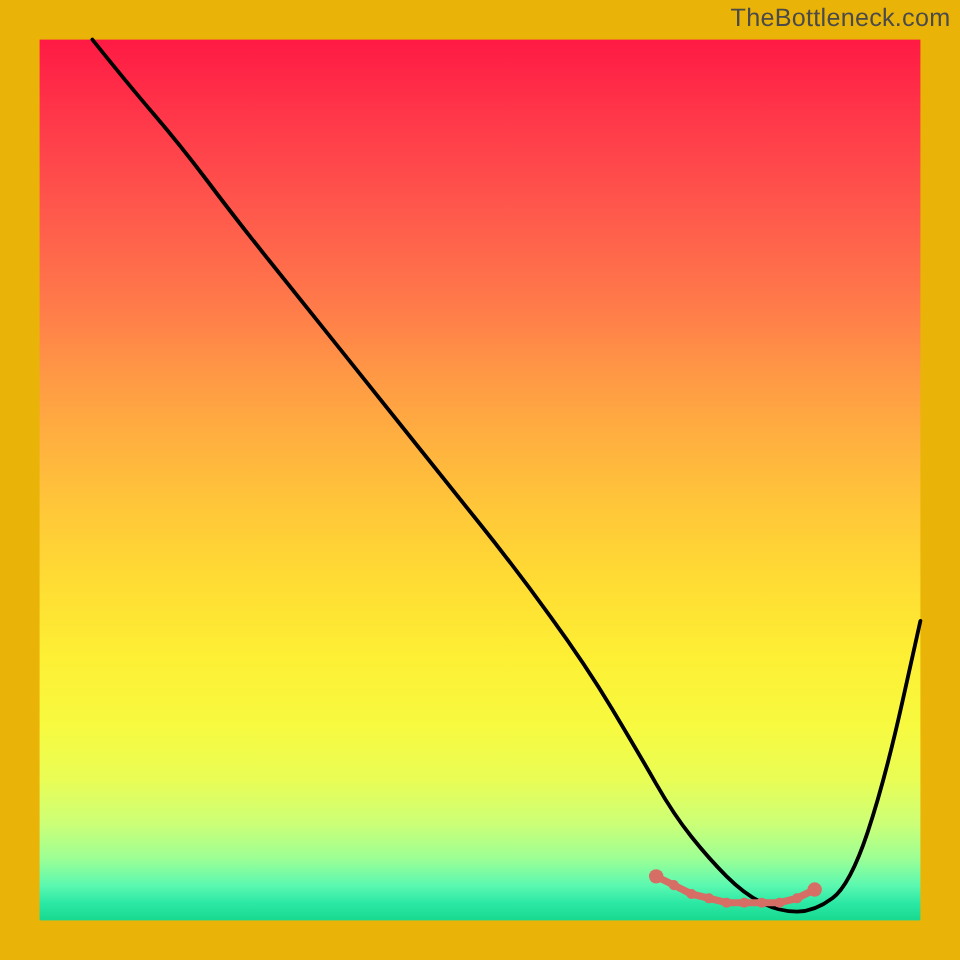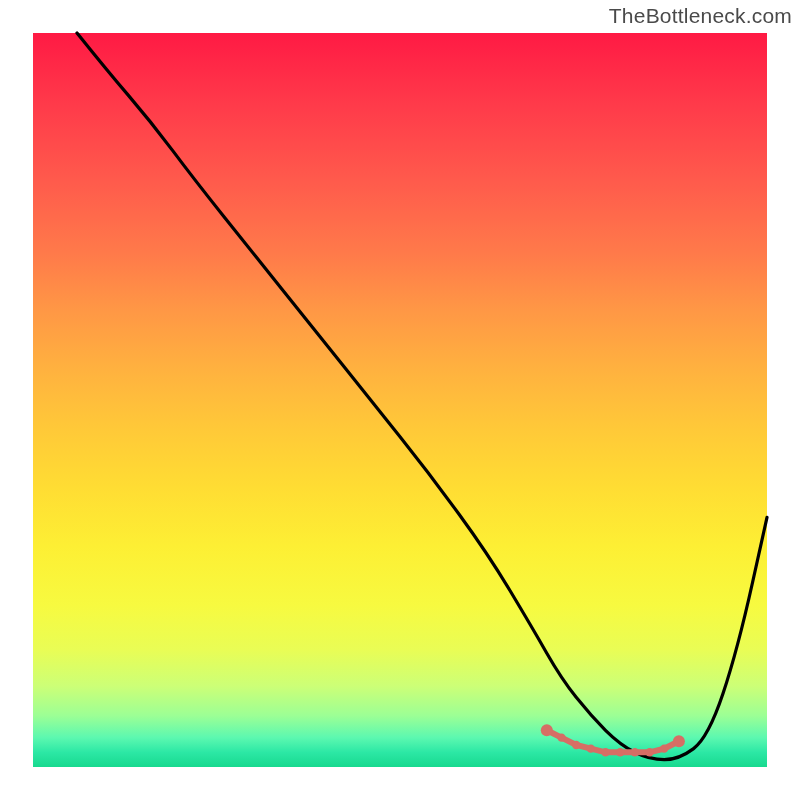--- a/index.html
+++ b/index.html
@@ -10,21 +10,21 @@
     background: #000;
     overflow: hidden;
     font-family: Arial, Helvetica, sans-serif;
   }
   .frame {
     position: absolute;
     left: 0;
     top: 0;
     width: 800px;
     height: 800px;
-    background: #ffffff;
+    background: #eab308;
   }
   .plot {
     position: absolute;
     left: 33px;
     top: 33px;
     width: 734px;
     height: 734px;
     
     background: linear-gradient(
       to bottom,

